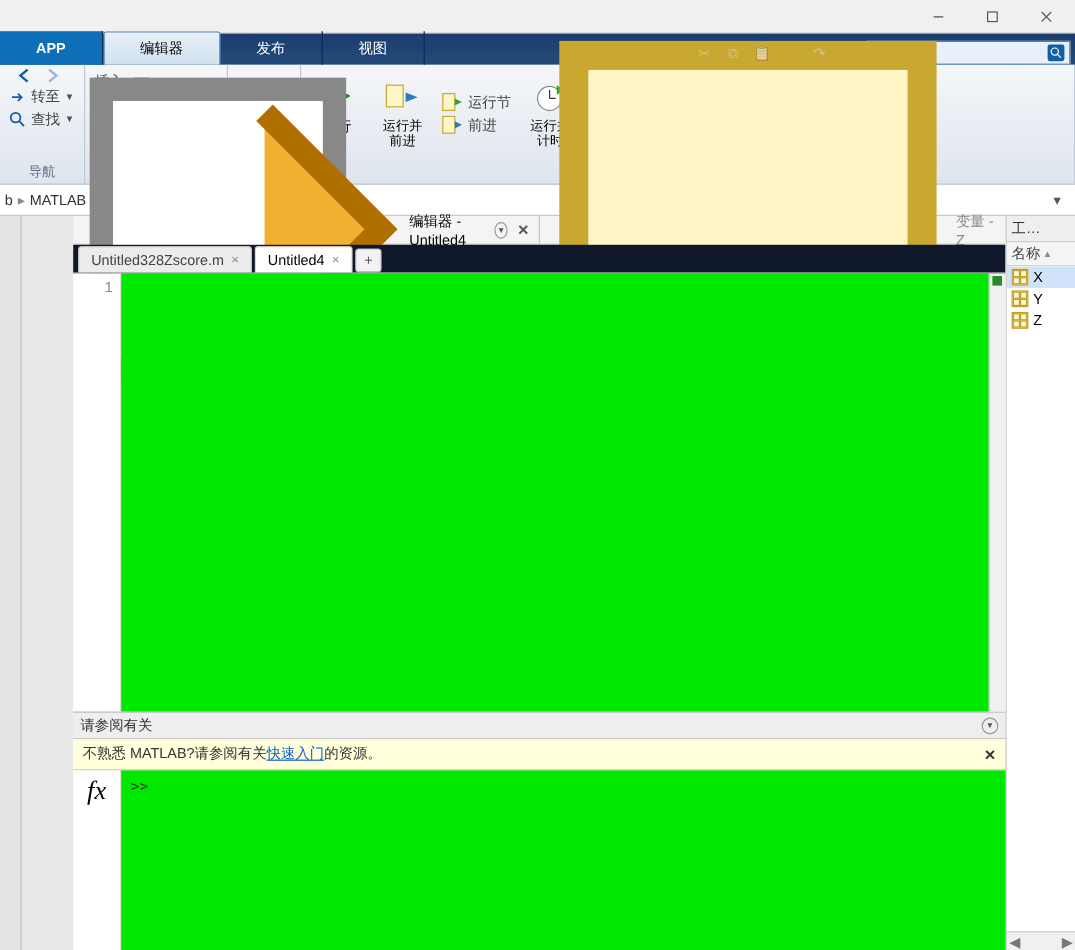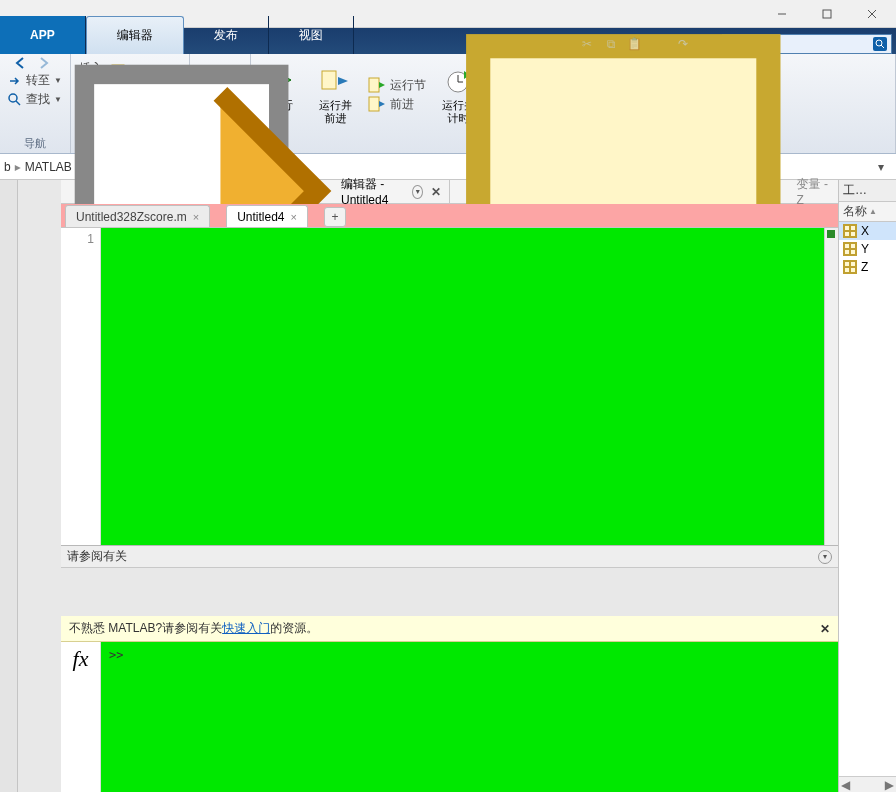--- a/index.html
+++ b/index.html
@@ -5,21 +5,21 @@
 * { box-sizing: border-box; margin: 0; padding: 0; font-family: "Microsoft YaHei", "Segoe UI", sans-serif; font-size: 12px; }
 body { width: 896px; height: 792px; background: #e8e8e8; overflow: hidden; }
 
 
 .titlebar { height: 28px; background: #f0f0f0; display: flex; justify-content: flex-end; align-items: center; padding-right: 2px; border-bottom: 1px solid #d0d0d0; }
 .win-btn { width: 45px; height: 22px; display: flex; align-items: center; justify-content: center; color: #666; }
 .win-btn svg { width: 10px; height: 10px; }
 
 
 .toptabs { height: 26px; background: linear-gradient(#1a3d6d,#234b7a); display: flex; align-items: flex-end; }
-.toptab { height: 38px; padding: 12px 30px; color: #fff; display: flex; align-items: center; border-right: 1px solid #0d2a50; }
+.toptab { height: 28px; padding: 12px 30px; color: #fff; display: flex; align-items: center; border-right: 1px solid #0d2a50; }
 .toptab.app { background: #0d6fb8; font-weight: bold; }
 .toptab.sel { background: linear-gradient(#e8f0f8,#d0e0f0); color: #000; border-top-left-radius: 3px; border-top-right-radius: 3px; border: 1px solid #6090c0; border-bottom: none; }
 .toptabs-right { margin-left: auto; display: flex; align-items: center; gap: 6px; padding-right: 4px; }
 .ticon { width: 18px; height: 18px; display: flex; align-items: center; justify-content: center; color: #c8d8ee; }
 .search { width: 170px; height: 20px; background: #e8f0fb; border: 1px solid #5080b0; display: flex; align-items: center; padding: 0 4px; color: #666; justify-content: space-between; }
 .search-mag { width: 14px; height: 14px; background: #1060a8; border-radius: 2px; display:flex; align-items:center; justify-content:center; }
 
 
 .ribbon { height: 100px; background: linear-gradient(#f4f6f9,#dfe5ee); border-bottom: 1px solid #a8b8cc; display: flex; }
 .rgroup { border-right: 1px solid #c0c8d4; display: flex; flex-direction: column; padding: 2px 8px 0 8px; }
@@ -48,37 +48,37 @@
 .right { width:58px; background:#f8f8f8; border-left:1px solid #c4c4c4; display:flex; flex-direction:column;}
 .round{ width:14px; height:14px; border:1px solid #999; border-radius:50%; display:flex; align-items:center; justify-content:center; font-size:8px; color:#555;}
 .xbtn{ color:#555; font-weight:bold; padding:0 4px;}
 
 
 .dualhdr{ display:flex; height:24px;}
 .dualhdr .half{ flex:1; display:flex; align-items:center; padding:0 4px; gap:4px; border-bottom:1px solid #c8c8c8; background:#f4f4f4;}
 .dualhdr .half + .half{ border-left:1px solid #c8c8c8; color:#888;}
 
 
-.etabs{ height:24px; background:#fca5a5; border-bottom:1px solid #c4c4c4; display:flex; align-items:flex-end; padding-left:4px;gap:14px;}
+.etabs{ height:24px; background:#0f172a; border-bottom:1px solid #c4c4c4; display:flex; align-items:flex-end; padding-left:4px;}
 .etab{ height:22px; padding:0 10px; background:#ececec; border:1px solid #c0c0c0; border-bottom:none; display:flex; align-items:center; gap:6px; color:#444; margin-right:2px; border-top-left-radius:3px; border-top-right-radius:3px;}
 .etab.sel{ background:#fff; color:#000;}
 .etab .cx{ color:#888; font-size:11px;}
 .newtab{ width:22px; height:20px; display:flex; align-items:center; justify-content:center; color:#555; border:1px solid #c0c0c0; background:#f2f2f2; border-radius:3px;}
 
 
 .editor-wrap{ flex:1; display:flex; min-height:0;}
 .lnums{ width:40px; background:#fff; border-right:1px solid #ddd; text-align:right; padding:4px 6px; color:#888; font-family:Consolas,monospace; font-size:14px;}
 .edbody{ flex:1; background:#00e800; }
 .scroll-ind{ width:14px; background:#f0f0f0; border-left:1px solid #ccc; position:relative;}
 .scroll-ind .mark{ position:absolute; top:2px; left:2px; width:8px; height:8px; background:#2a8a2a;}
 
 
 .cmd-sec{ border-top:1px solid #b8b8b8;}
 .cmd-hdr{ height:22px; background:#eee; border-bottom:1px solid #c8c8c8; display:flex; align-items:center; padding:0 6px; justify-content:space-between; color:#333;}
-.cmd-banner{ background:#ffffdc; border-bottom:1px solid #d8d090; padding:4px 8px; display:flex; align-items:center; justify-content:space-between; color:#333;margin-top:48px;}
+.cmd-banner{ background:#ffffdc; border-bottom:1px solid #d8d090; padding:4px 8px; display:flex; align-items:center; justify-content:space-between; color:#333;}
 .cmd-banner a{ color:#1060c0; text-decoration:underline;}
 .cmd-body{ display:flex; height:150px;}
 .fx{ width:40px; font-family:"Times New Roman",serif; font-style:italic; font-size:22px; text-align:center; padding-top:4px; border-right:1px solid #ddd; background:#fff;}
 .cmdgreen{ flex:1; background:#00e800; position:relative;}
 .prompt{ position:absolute; top:6px; left:8px; color:#333; font-family:Consolas,monospace;}
 
 
 .ws-hdr{ height:22px; background:#eee; border-bottom:1px solid #c8c8c8; display:flex; align-items:center; padding:0 4px; color:#333;}
 .ws-colh{ height:20px; background:#f4f4f4; border-bottom:1px solid #c8c8c8; padding:0 4px; display:flex; align-items:center; color:#444;}
 .ws-list{ flex:1; background:#fff; overflow:auto;}

